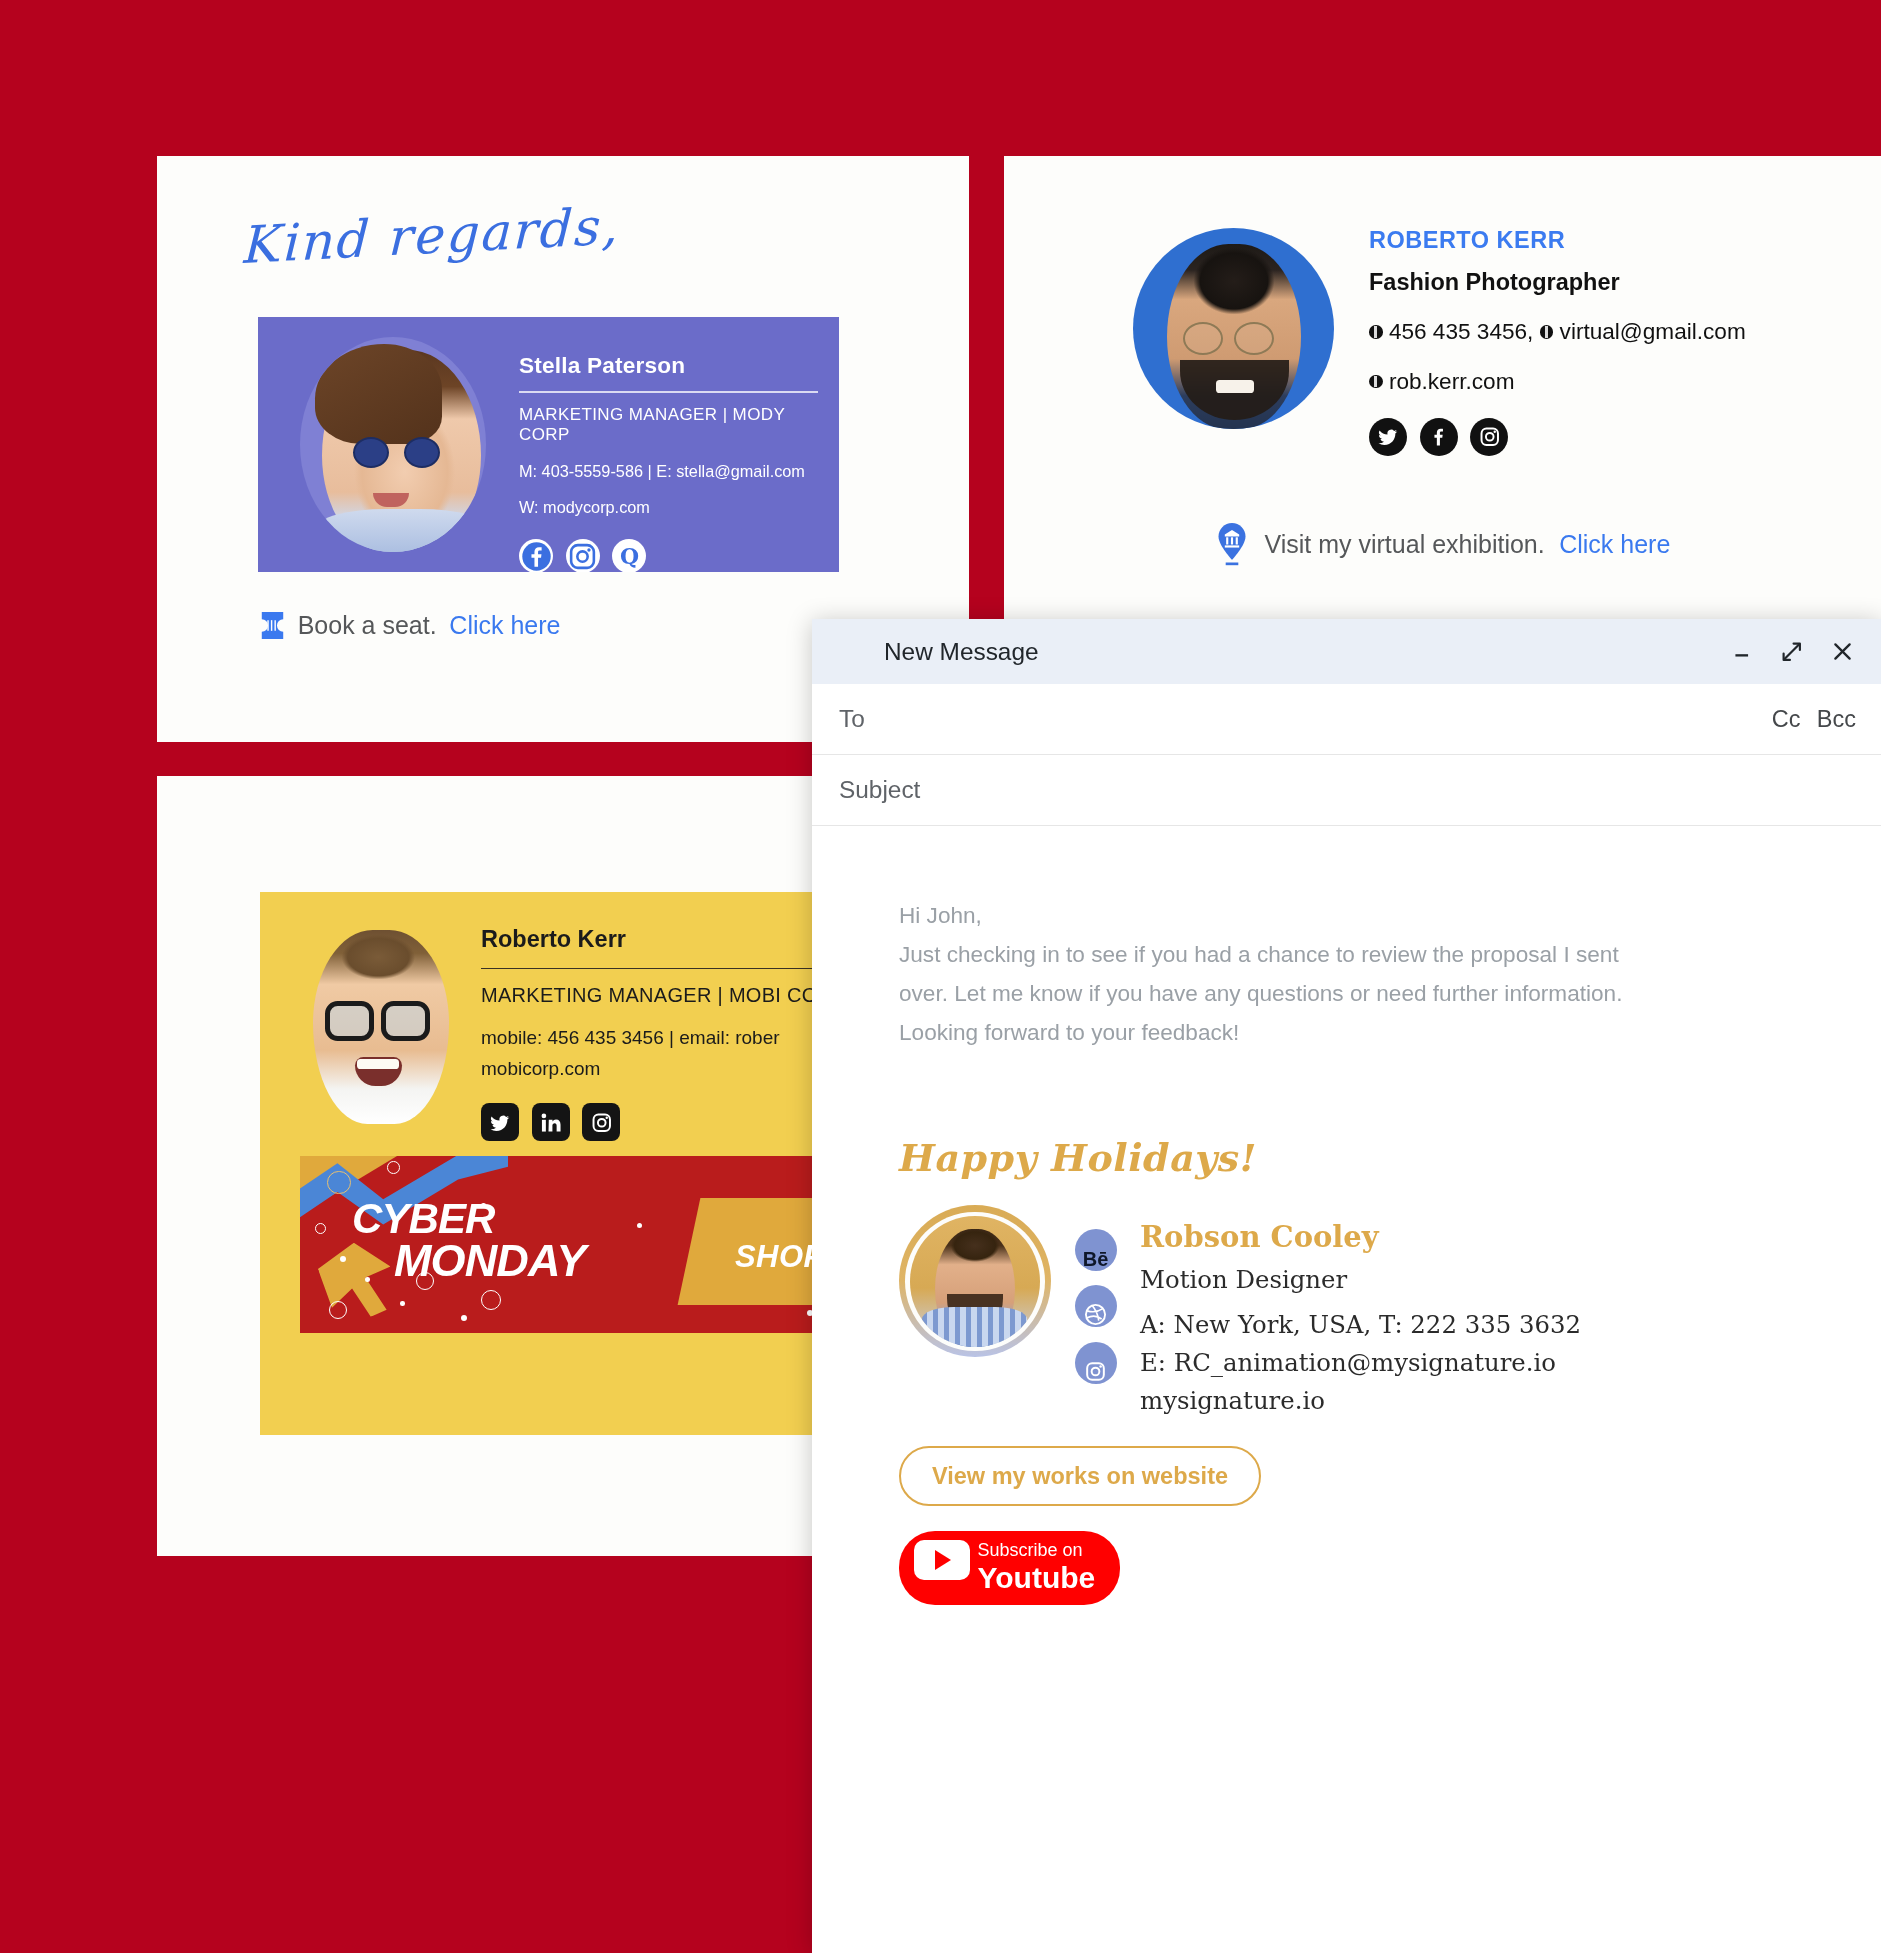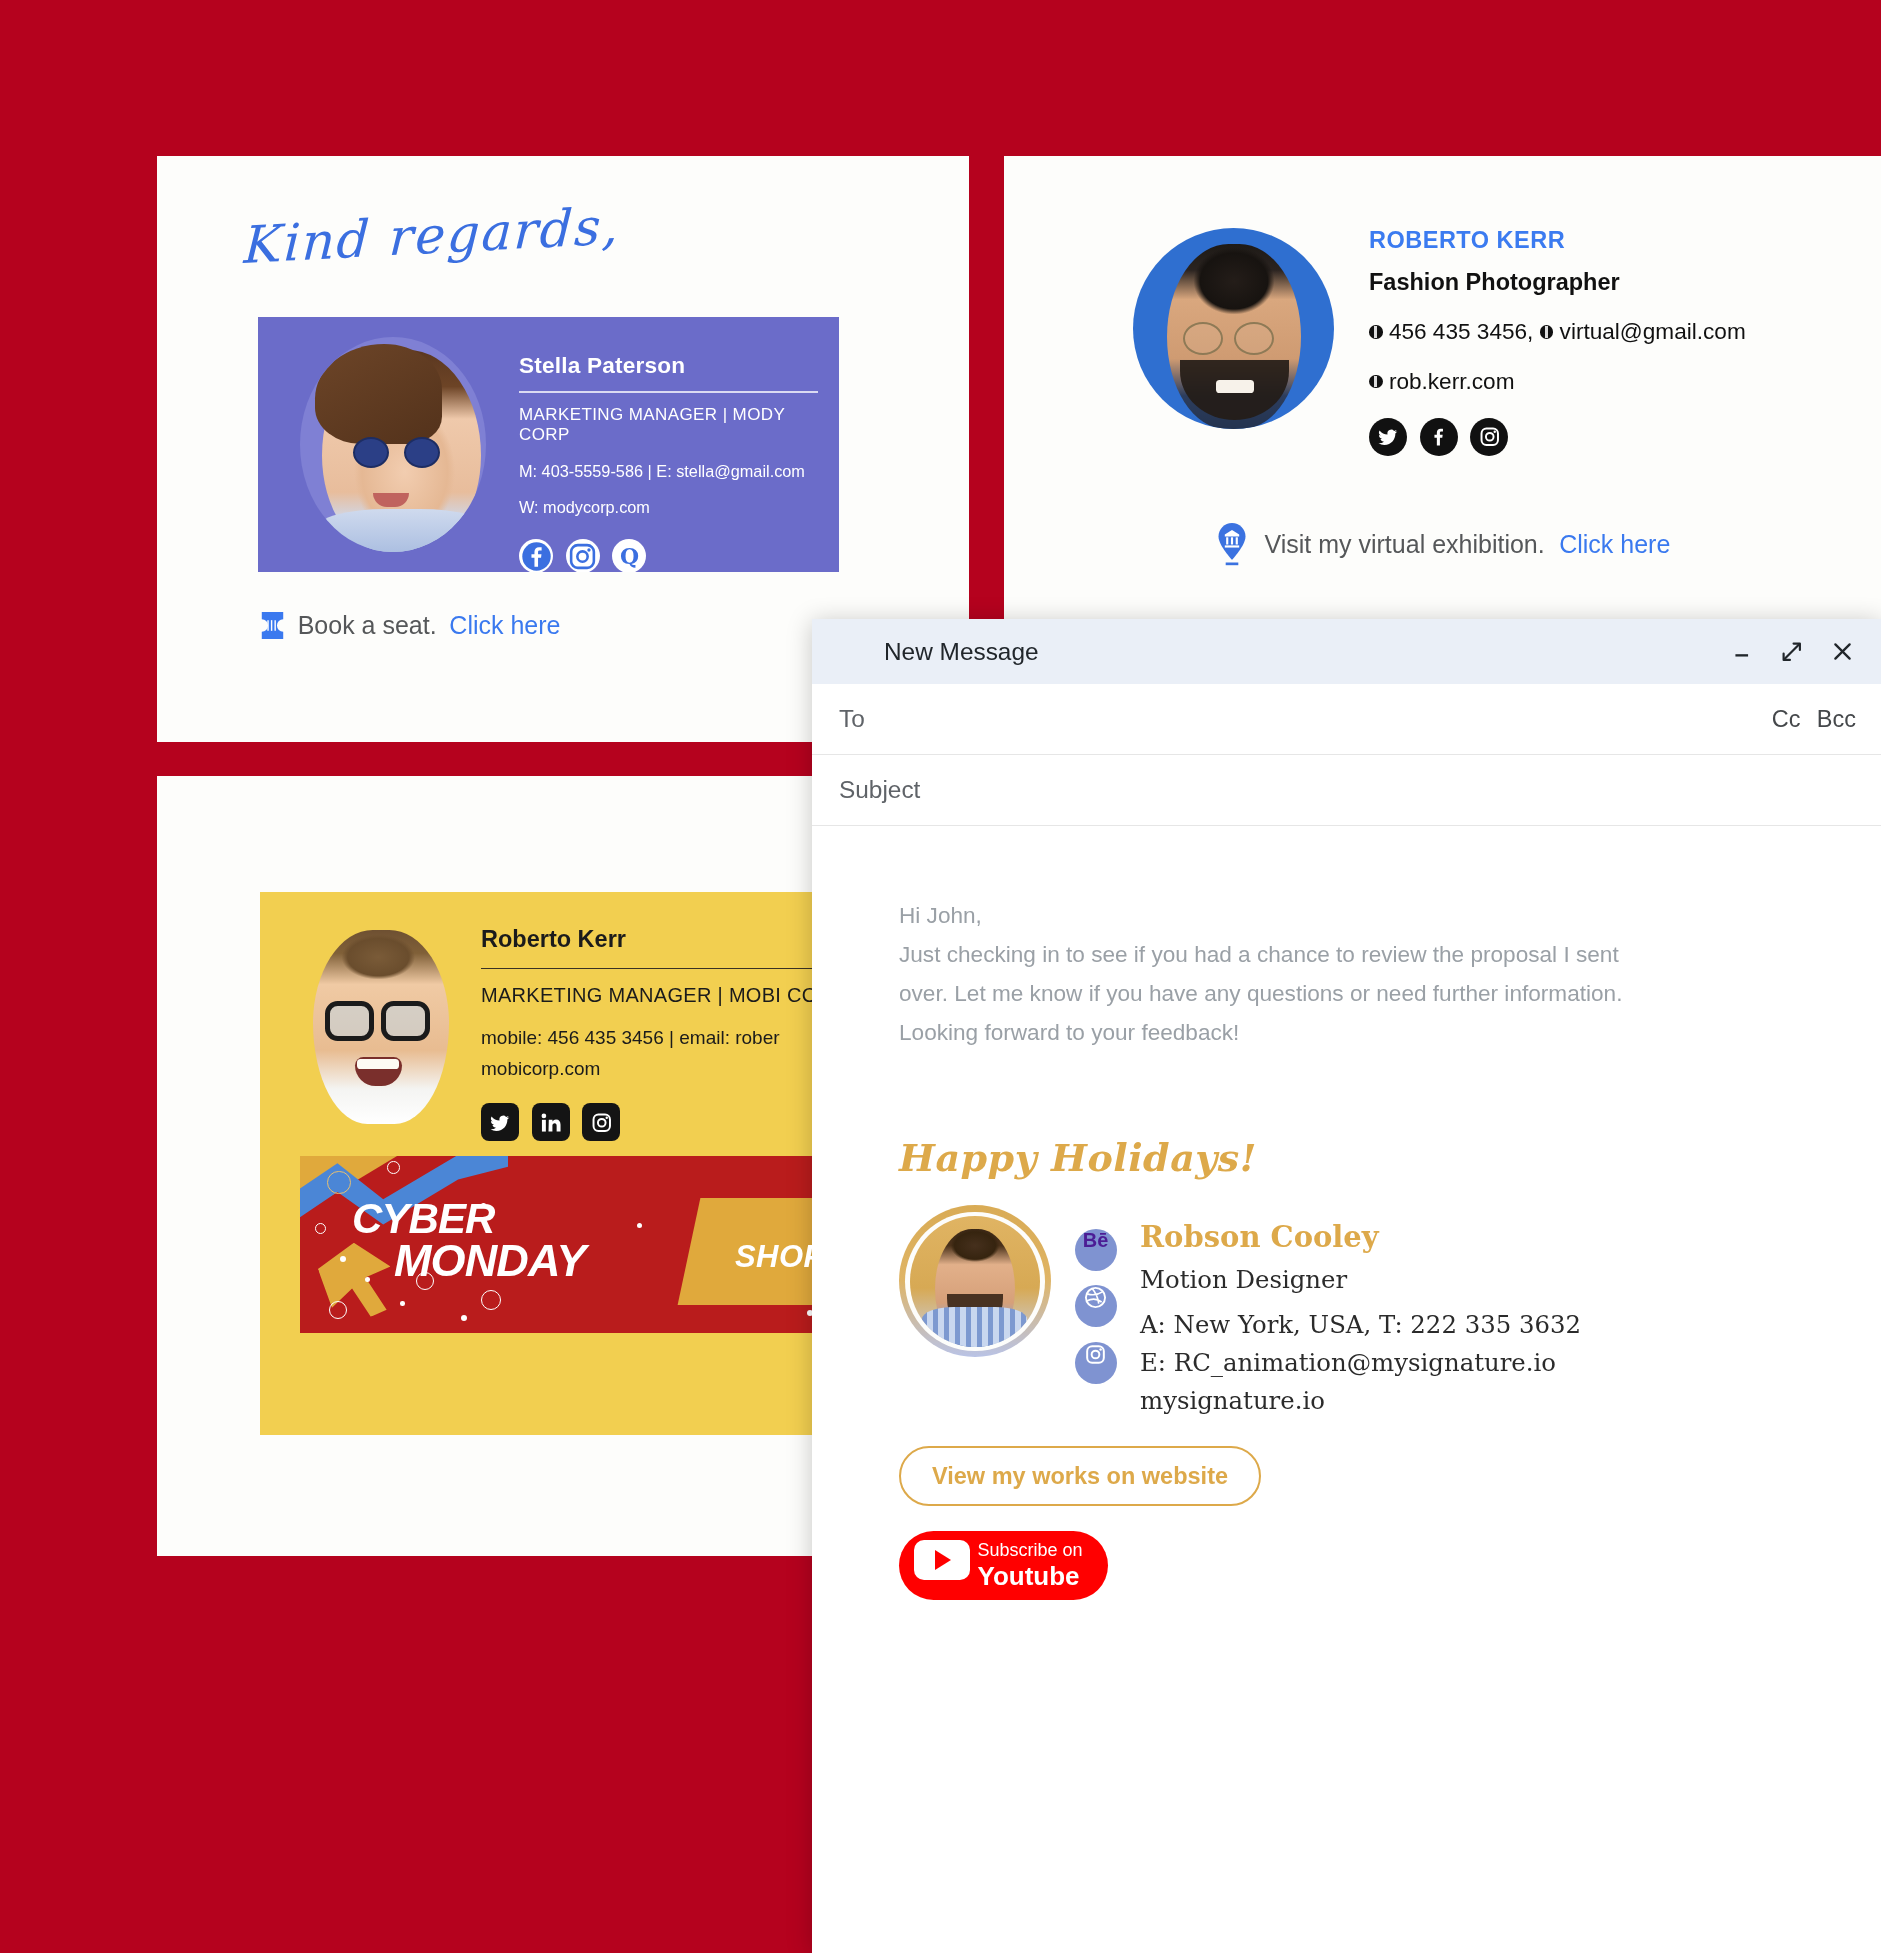--- a/index.html
+++ b/index.html
@@ -316,22 +316,22 @@
   .sig-photo .shirt {
     position: absolute; left: 12.7px; bottom: 0; width: 105px; height: 40px;
     background:
       repeating-linear-gradient(90deg, #7d99d0 0 5.4px, #c9d7ef 5.4px 11px),
       repeating-linear-gradient(0deg, #7d99d0 0 5.4px, #c9d7ef 5.4px 11px);
     border-radius: 30% 30% 0 0;
   }
   .sig-icons { display: flex; flex-direction: column; gap: 14.5px; padding-top: 23.5px; }
   .sig-ico {
     width: 42px; height: 42px; border-radius: 50%; background: #7f93d1;
-    display: flex; align-items: flex-start; justify-content: center;
-    color: #4c1d95; font-weight: bold; font-size: 20px;
+    display: flex; align-items: flex-end; justify-content: center;
+    color: #0f172a; font-weight: bold; font-size: 20px;
     font-family: "Liberation Sans", sans-serif;
   }
   .sig-details { padding-top: 14.5px; font-family: "DejaVu Serif", serif; }
   .sig-name { font-size: 29px; font-weight: bold; color: #dda94a; }
   .sig-role { font-size: 24.4px; color: #2b2b2b; margin-top: 11px; }
   .sig-addr { font-size: 24.4px; color: #2b2b2b; margin-top: 16.3px; white-space: nowrap; }
   .sig-mail { font-size: 24.4px; color: #2b2b2b; margin-top: 9px; }
   .sig-site { font-size: 24.4px; color: #2b2b2b; margin-top: 9px; }
 
   .btn-works {
@@ -351,21 +351,21 @@
   }
   .yt-play i {
     display: block; width: 0; height: 0;
     border-left: 16.3px solid #ff0000;
     border-top: 10px solid transparent;
     border-bottom: 10px solid transparent;
     margin-left: 3.6px;
   }
   .yt-text { color: #ffffff; line-height: 1.16; }
   .yt-small { font-size: 18px; display: block; }
-  .yt-big { font-size: 26px; font-weight: bold; display: block; }
+  .yt-big { font-size: 30px; font-weight: bold; display: block; }
 </style>
 </head>
 <body>
 
 <div class="card-stella">
 
   <div class="kind-regards">Kind regards,</div>
 
   <div class="purple-card">
 

